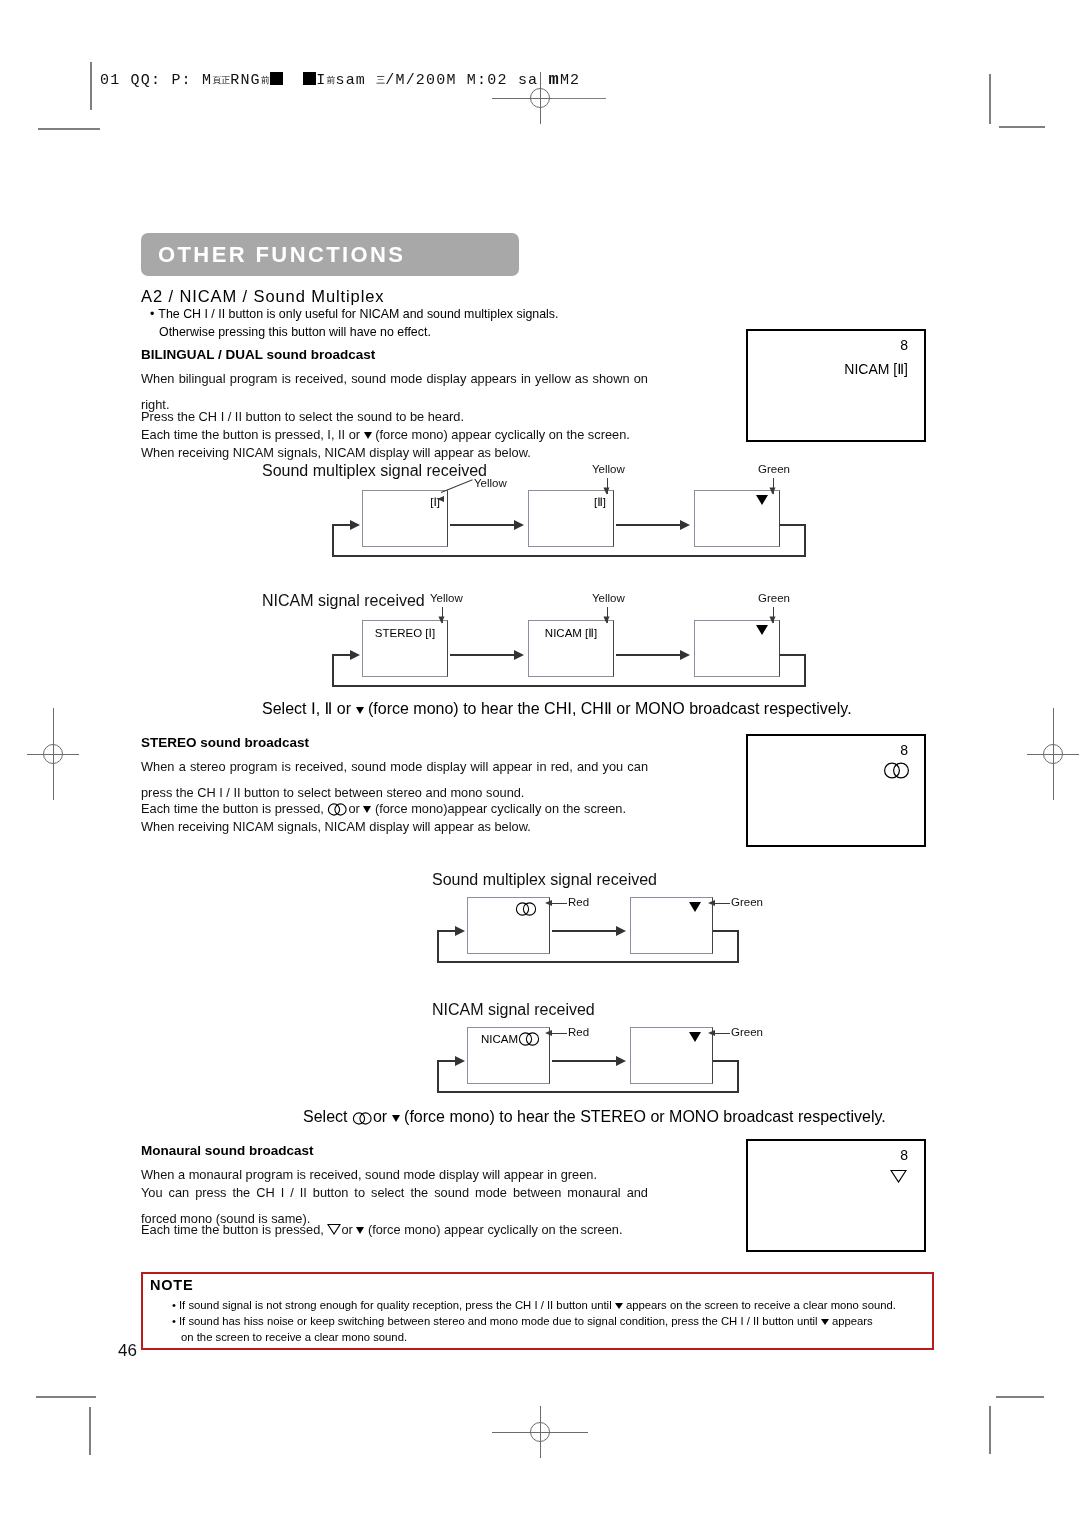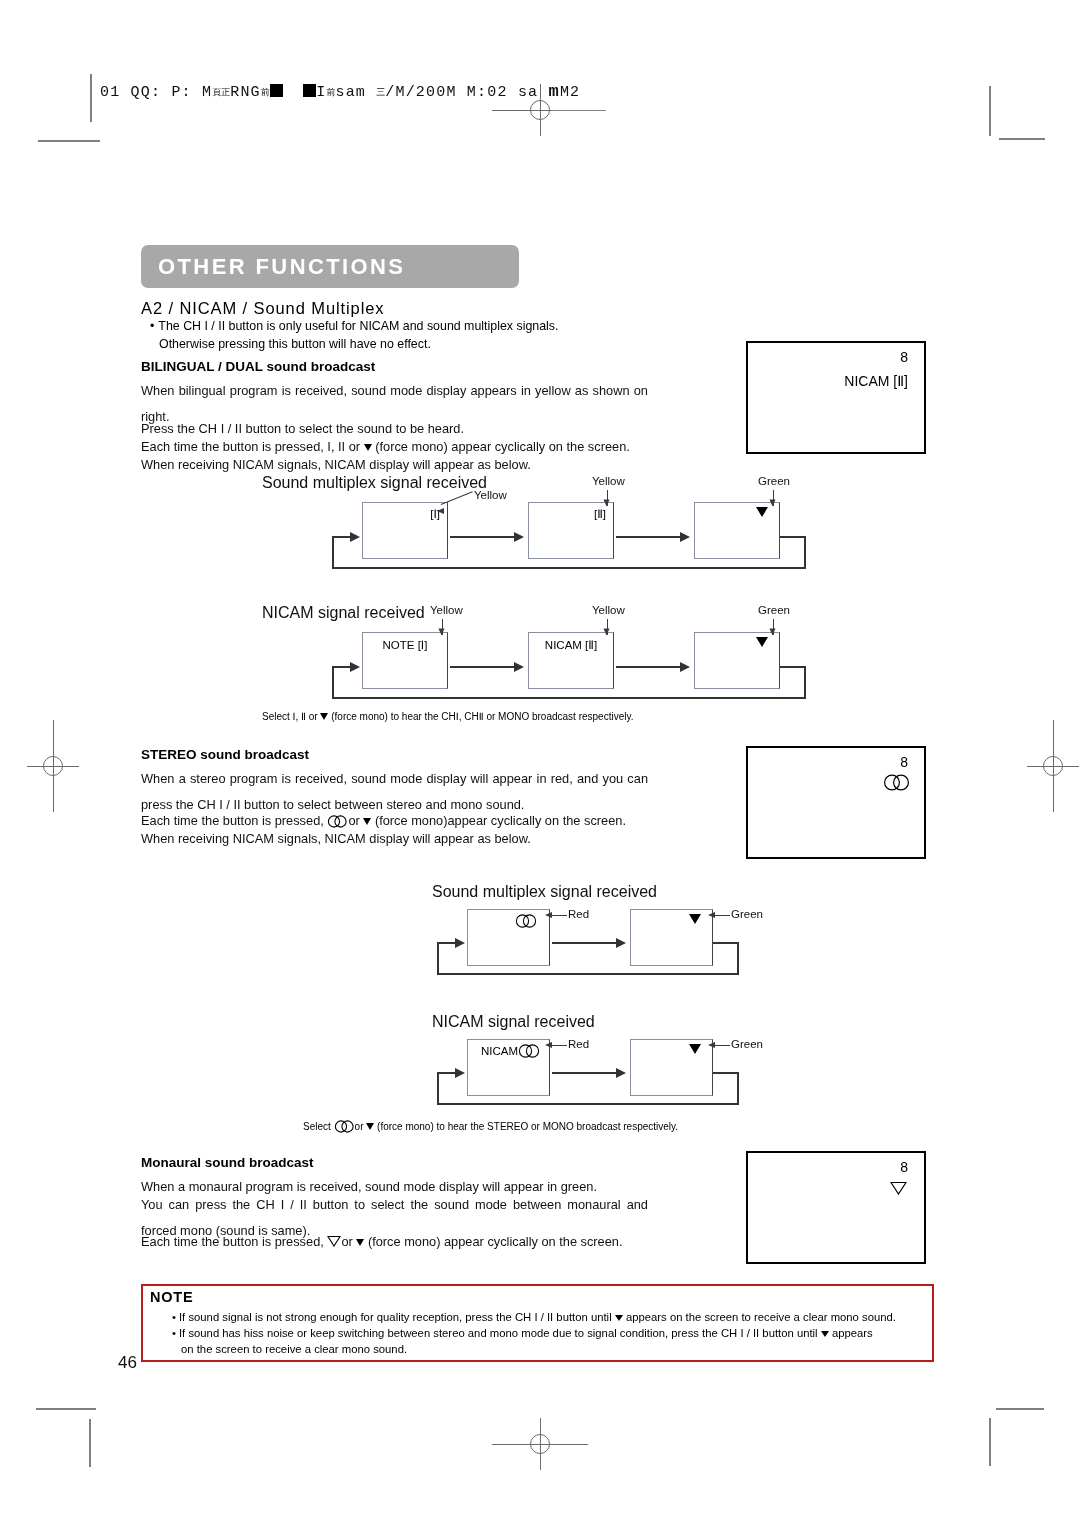--- a/index.html
+++ b/index.html
@@ -61,21 +61,21 @@
     vertical-align: -1px;
   }
   .jobline .sm {
     font-size: 9px;
     vertical-align: 1px;
     letter-spacing: 0;
   }
   .jobline .bigm { font-weight: bold; font-size: 17px; }
 
   
-  .page { position: absolute; left: 0; top: 12px; width: 1080px; height: 1200px; }
+  .page { position: absolute; left: 0; top: 0; width: 1080px; height: 1200px; }
 
   .section-banner {
     position: absolute;
     left: 141px; top: 233px;
     width: 378px; height: 43px;
     background: #a8a8a8;
     border-radius: 7px;
   }
   .section-banner span {
     position: absolute;
@@ -196,21 +196,21 @@
     border-left: 4.5px solid transparent;
     border-right: 4.5px solid transparent;
     border-top: 7.5px solid #000;
     vertical-align: 0px;
   }
   .stereo-ic { display: inline-block; vertical-align: -3px; }
   .open-tri { display: inline-block; vertical-align: -1px; }
 
   .caption {
     position: absolute;
-    font-size: 10px;
+    font-size: 16px;
     white-space: nowrap;
   }
 
   
   .notebox {
     position: absolute;
     left: 141px; top: 1272px;
     width: 793px; height: 78px;
     border: 2px solid #b91c1c;
     box-sizing: border-box;
@@ -344,21 +344,21 @@
     <div class="ln ln-h" style="left:332px; top:555px; width:474px;"></div>
     <div class="ln ln-v" style="left:332px; top:524px; height:33px;"></div>
     <div class="ln ln-h" style="left:332px; top:524px; width:20px;"></div>
     <div class="arrowhead" style="left:350px; top:520px;"></div>
   </div>
 
   <div class="flow">
     <div class="flow-title" style="left:262px; top:592px;">NICAM signal received</div>
 
     <div class="fbox" style="left:362px; top:620px; width:86px; height:57px;">
-      <div class="lbl mid" style="top:5px;">NOTE [Ⅰ]</div>
+      <div class="lbl mid" style="top:5px;">STEREO [Ⅰ]</div>
     </div>
     <div class="caller" style="left:430px; top:592px;">Yellow</div>
     <div class="thin thin-v" style="left:442px; top:607px; height:16px;"></div>
     <div class="thinhead" style="left:438px; top:617px; transform:rotate(-90deg);"></div>
 
     <div class="fbox" style="left:528px; top:620px; width:86px; height:57px;">
       <div class="lbl mid" style="top:5px;">NICAM [Ⅱ]</div>
     </div>
     <div class="caller" style="left:592px; top:592px;">Yellow</div>
     <div class="thin thin-v" style="left:607px; top:607px; height:16px;"></div>

